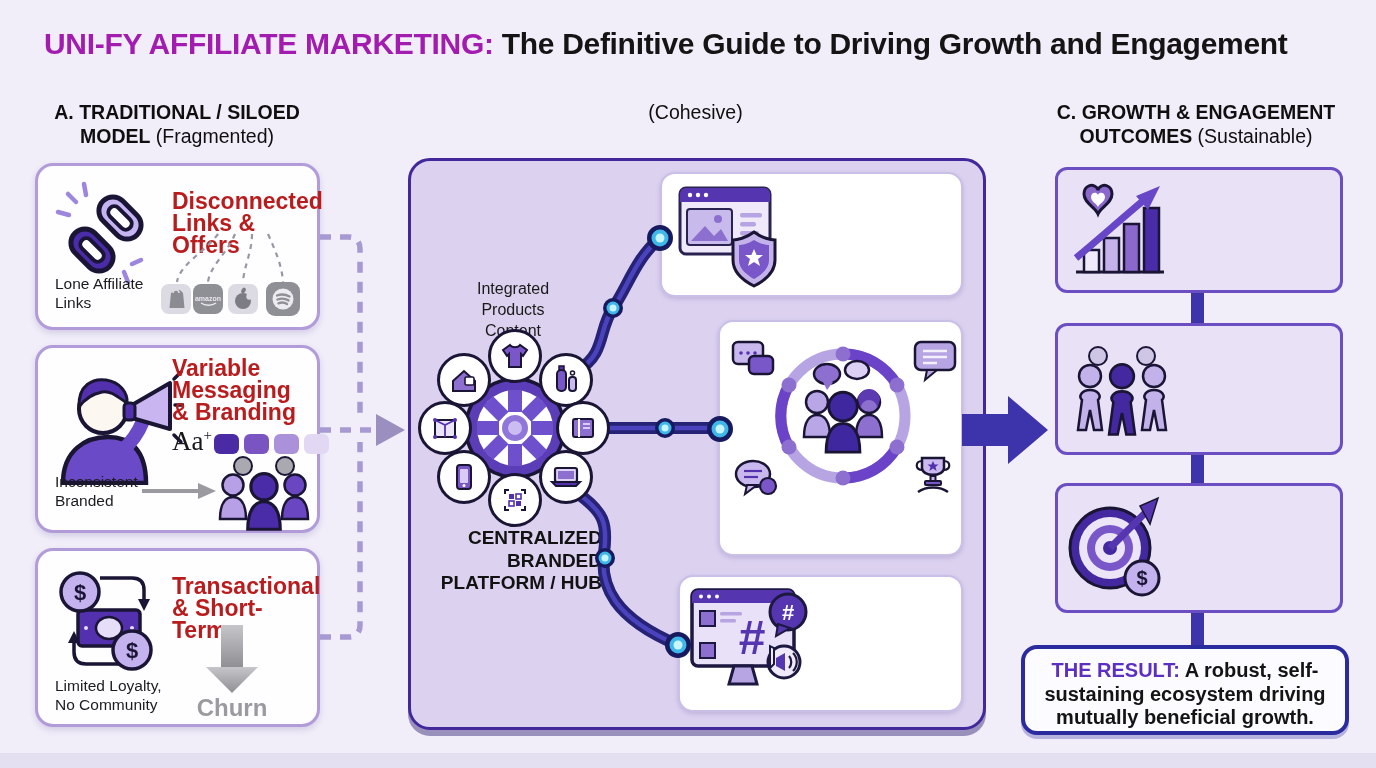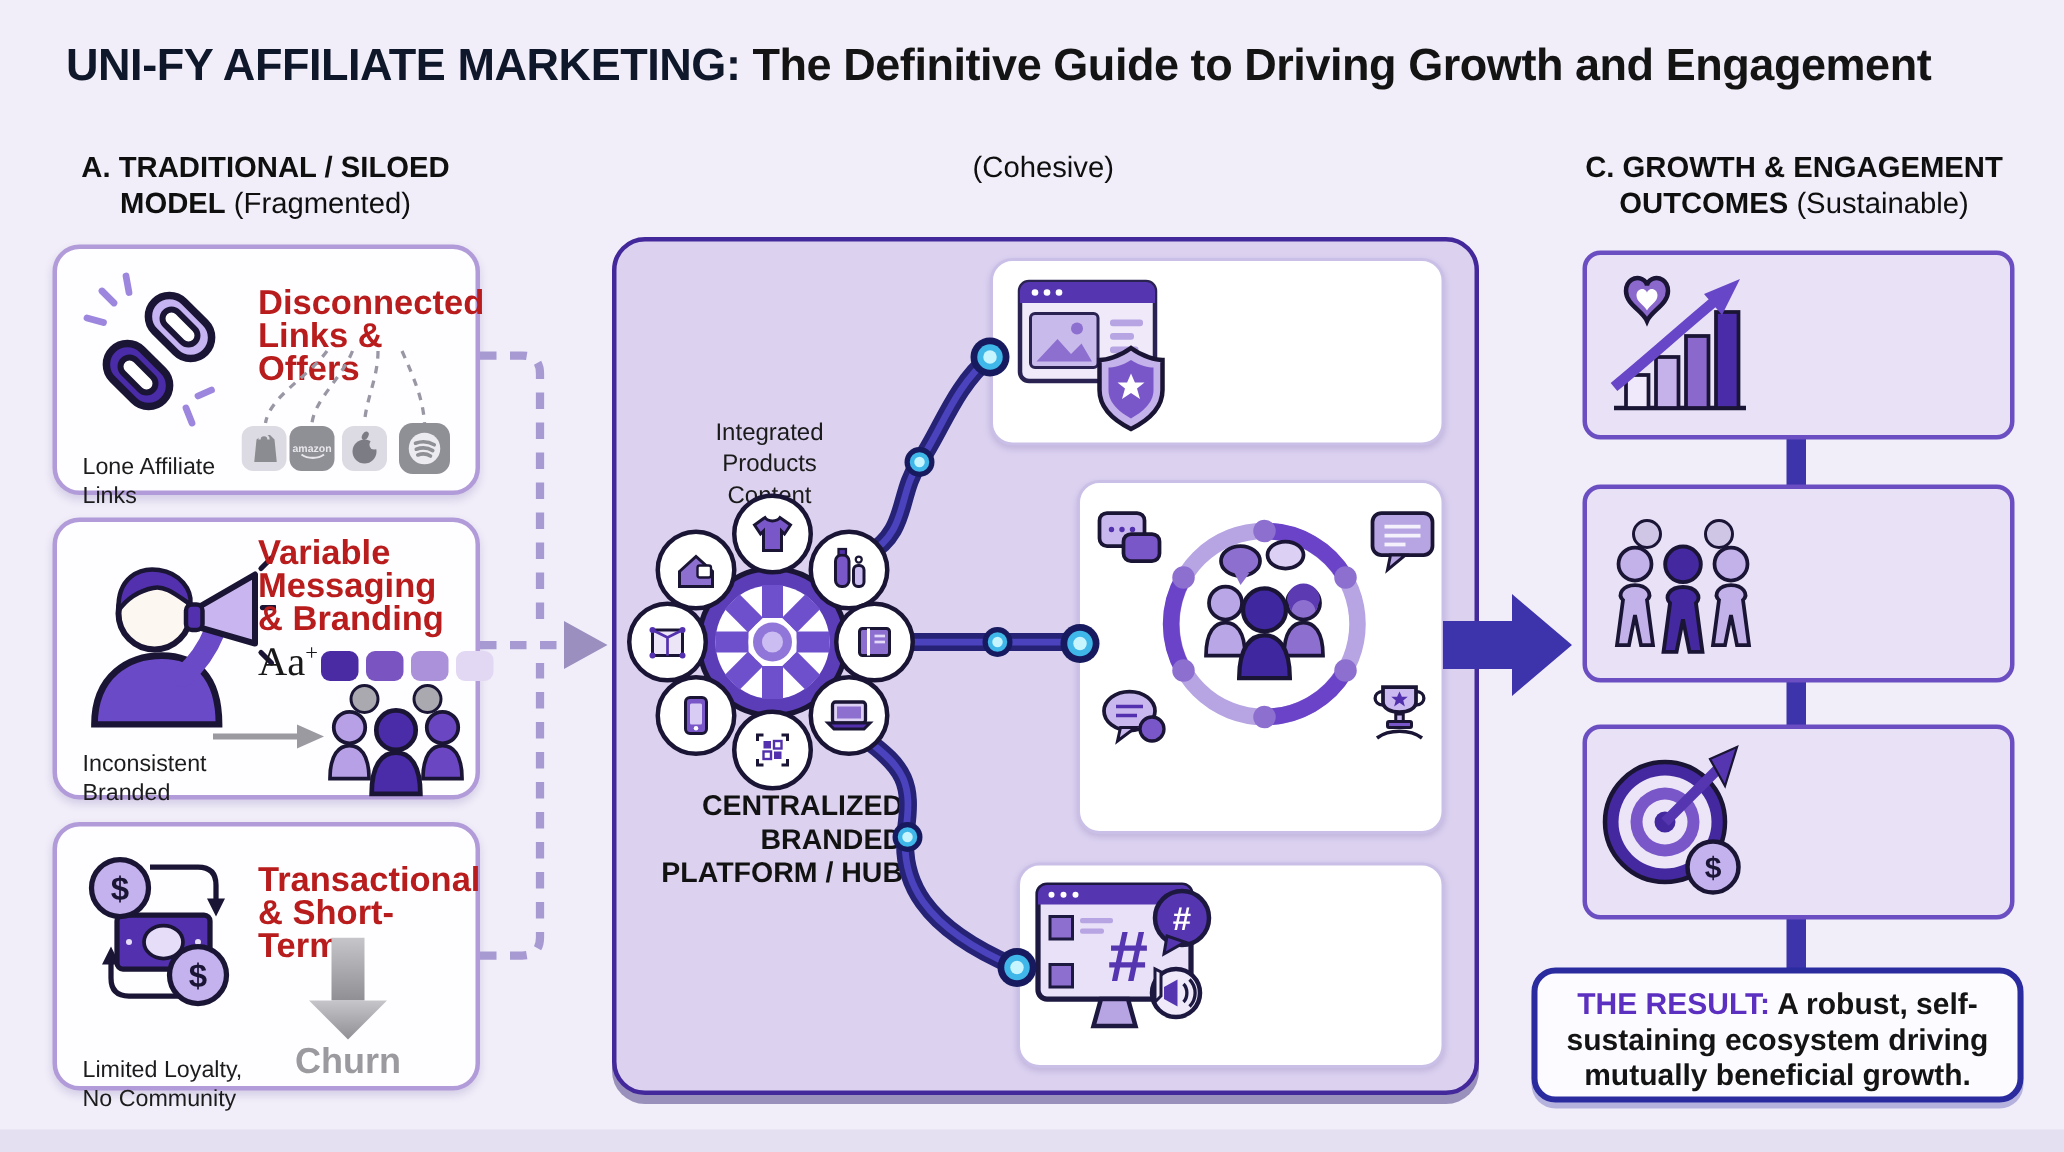--- a/index.html
+++ b/index.html
@@ -1,30 +1,30 @@
 <!DOCTYPE html>
 <html><head>
 <meta charset="utf-8">
 <style>
   html,body{margin:0;padding:0;background:#f1eef9;}
   .stage{position:relative;width:1376px;height:768px;background:#f1eef9;font-family:"Liberation Sans",sans-serif;overflow:hidden;}
   .abs{position:absolute;}
   .main-title{font-size:30px;font-weight:bold;letter-spacing:-0.3px;color:#141414;white-space:nowrap;}
-  .brand{color:#0f172a;}
+  .brand{color:#a21caf;}
   .col-head{font-size:19.5px;line-height:24px;color:#0f0f0f;text-align:center;font-weight:bold;}
   .hn{font-weight:normal;}
   .hn-block{font-weight:normal;display:block;}
   .card-a{background:#fefdff;border:3px solid #b29bd9;border-radius:18px;box-shadow:0 3px 6px rgba(80,55,145,.18);box-sizing:border-box;}
   .card-b{background:#ffffff;border:2px solid #cabfe7;border-radius:15px;box-shadow:0 2px 5px rgba(60,40,120,.18);box-sizing:border-box;}
   .card-c{background:#e9e2f7;border:3px solid #6b4ec2;border-radius:12px;box-sizing:border-box;}
   .panel-b{background:#dcd2f0;border:3px solid #43289b;border-radius:22px;box-shadow:0 6px 0 rgba(46,29,110,.45);box-sizing:border-box;}
   .t-title{font-weight:bold;font-size:23px;line-height:22px;color:#b91c1c;}
   .t-title-b{font-weight:bold;font-size:20px;line-height:23.5px;color:#141414;}
   .t-title-c{font-weight:bold;font-size:20.5px;line-height:24px;color:#141414;}
-  .t-cap{font-size:15.5px;line-height:18.5px;color:#1c1c1c;margin-top:28px;}
+  .t-cap{font-size:15.5px;line-height:18.5px;color:#1c1c1c;}
   .t-sub{font-size:16.5px;line-height:19.5px;color:#232323;}
   .t-center{text-align:center;}
   .hub-label{font-weight:bold;font-size:19px;line-height:22.5px;color:#121212;text-align:center;}
   .products-label{font-size:16px;line-height:21px;color:#1a1a1a;text-align:center;}
   .churn{font-weight:bold;font-size:24px;color:#9b9b9f;}
   .serif-aa{font-family:"Liberation Serif",serif;font-size:27px;color:#181818;}
   .serif-aa sup{font-size:15px;}
   .swatch{display:inline-block;width:25px;height:20px;border-radius:6px;margin-right:5px;vertical-align:middle;}
   .pbar{border:2.5px solid #2c2355;border-radius:10px;background:#fff;box-sizing:border-box;overflow:hidden;}
   .pfill{position:relative;height:100%;background:linear-gradient(90deg,#6747c0,#9c82d8);border-radius:6px 2px 2px 6px;}

